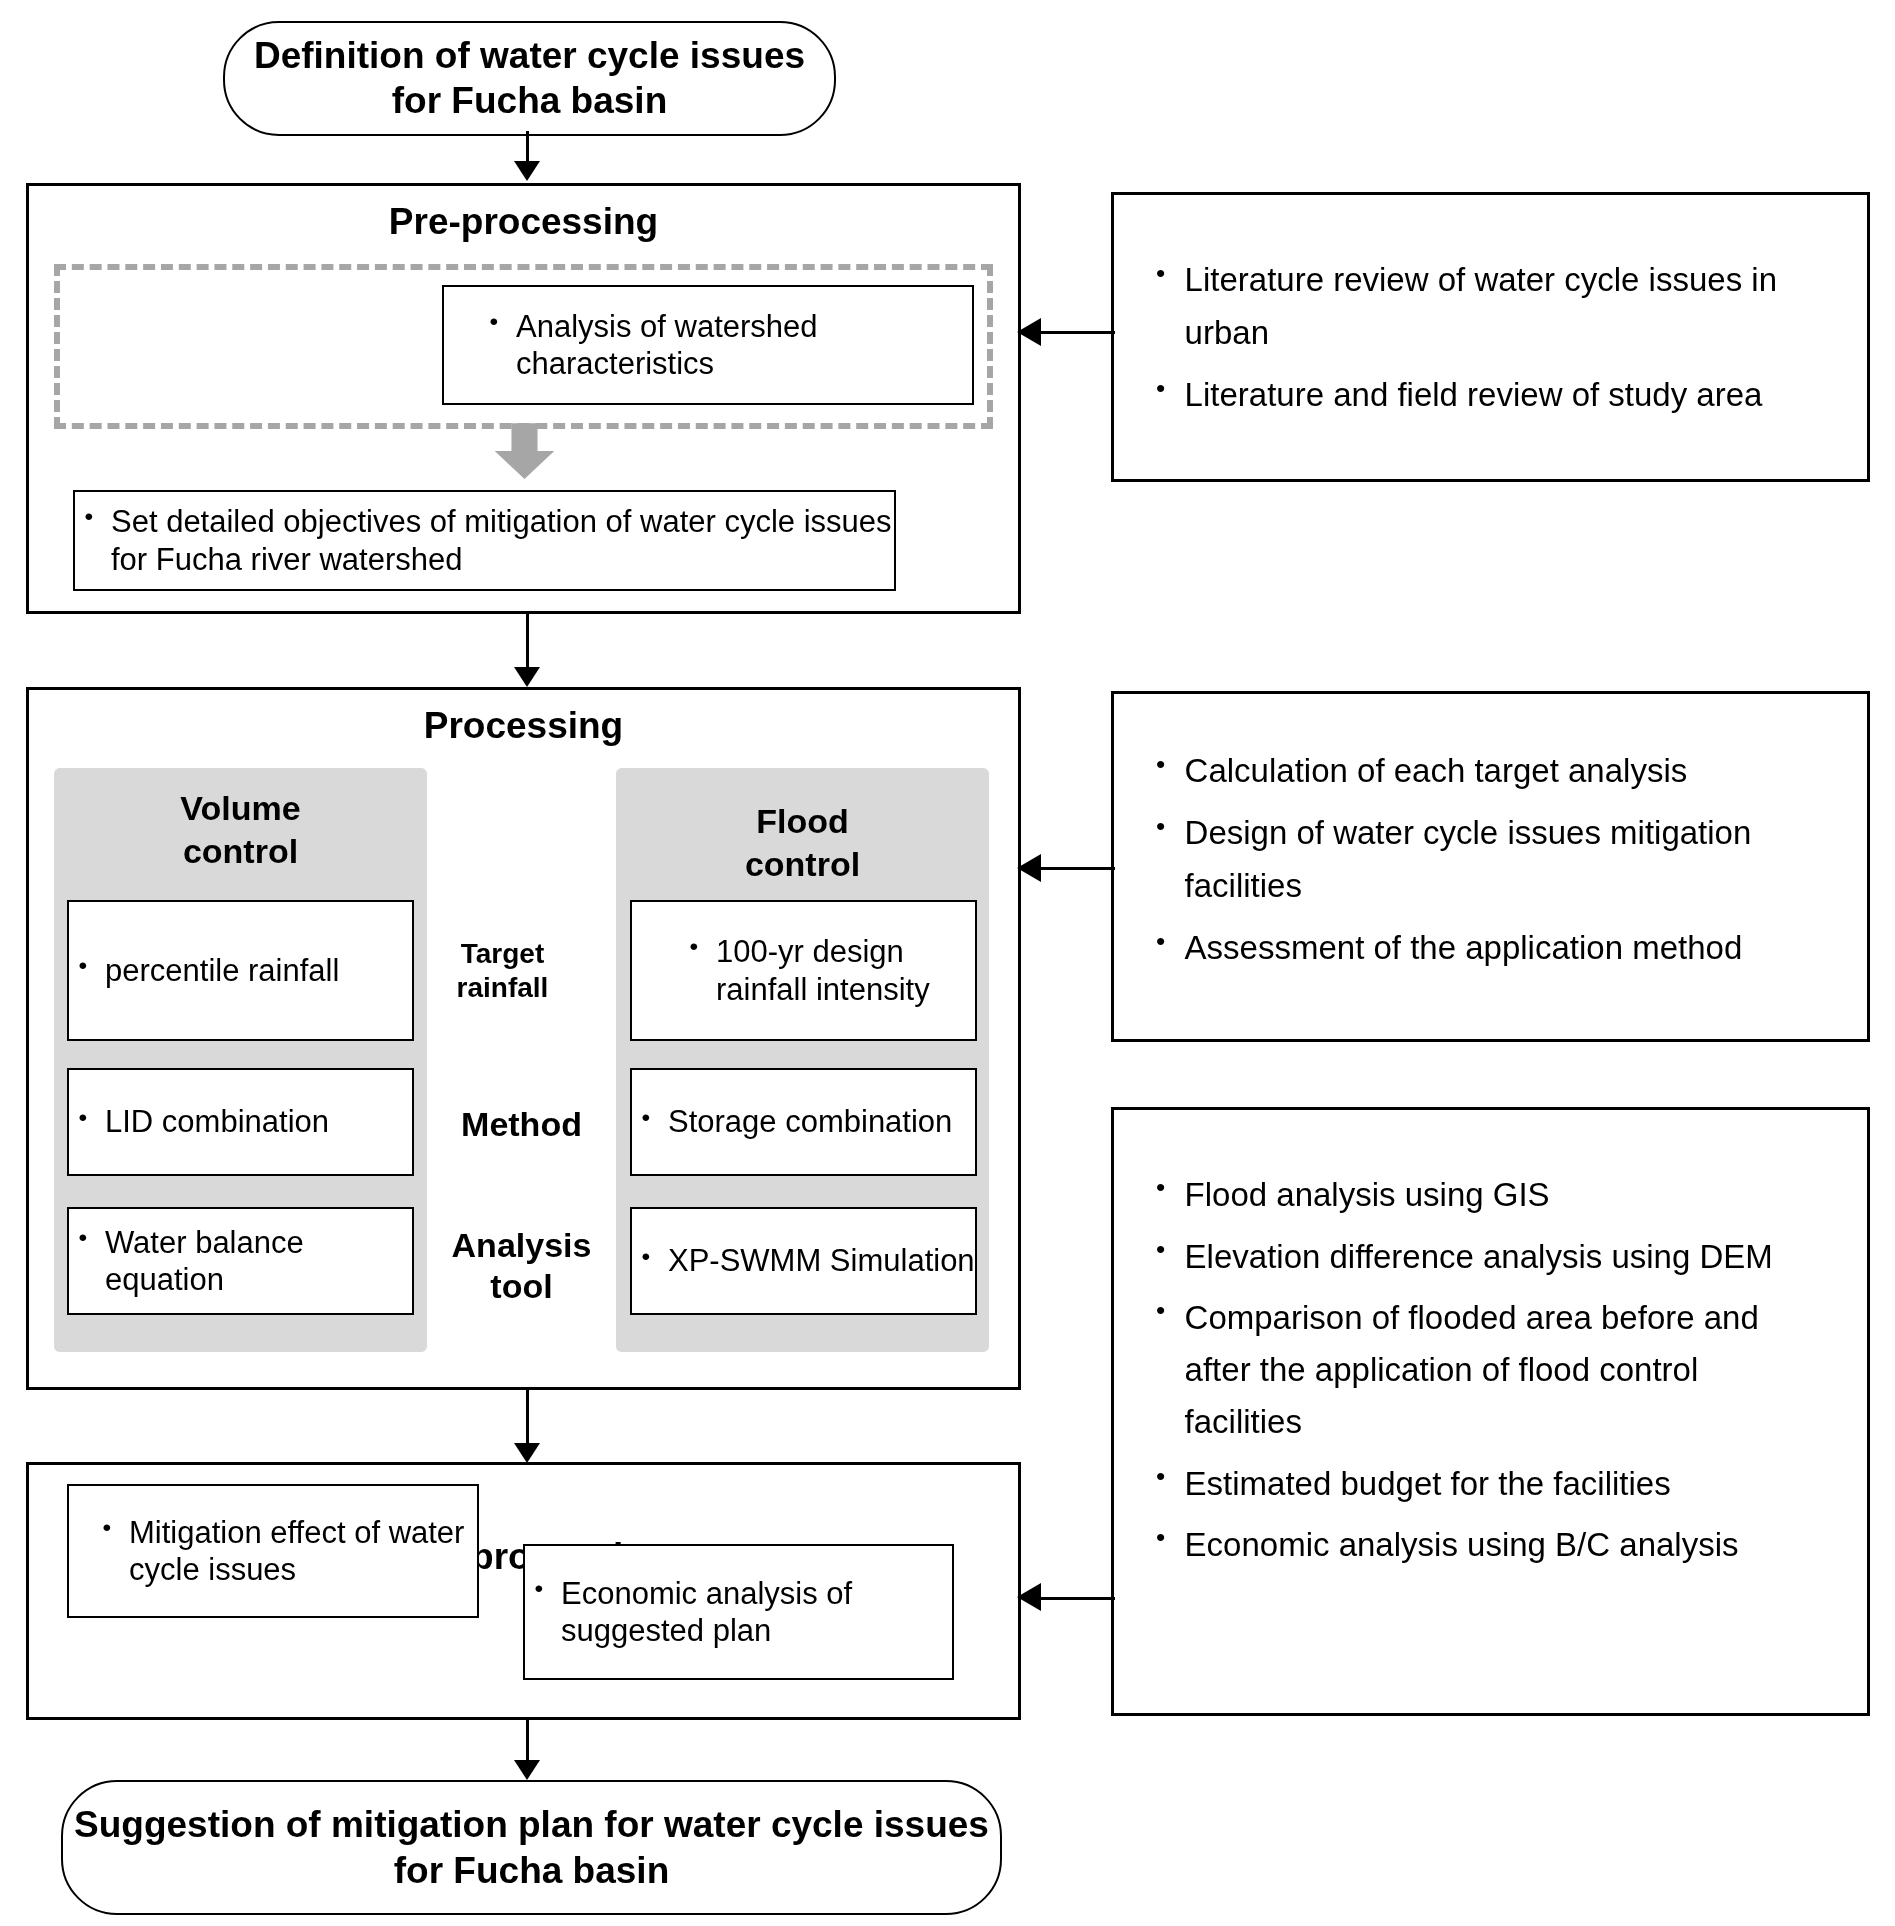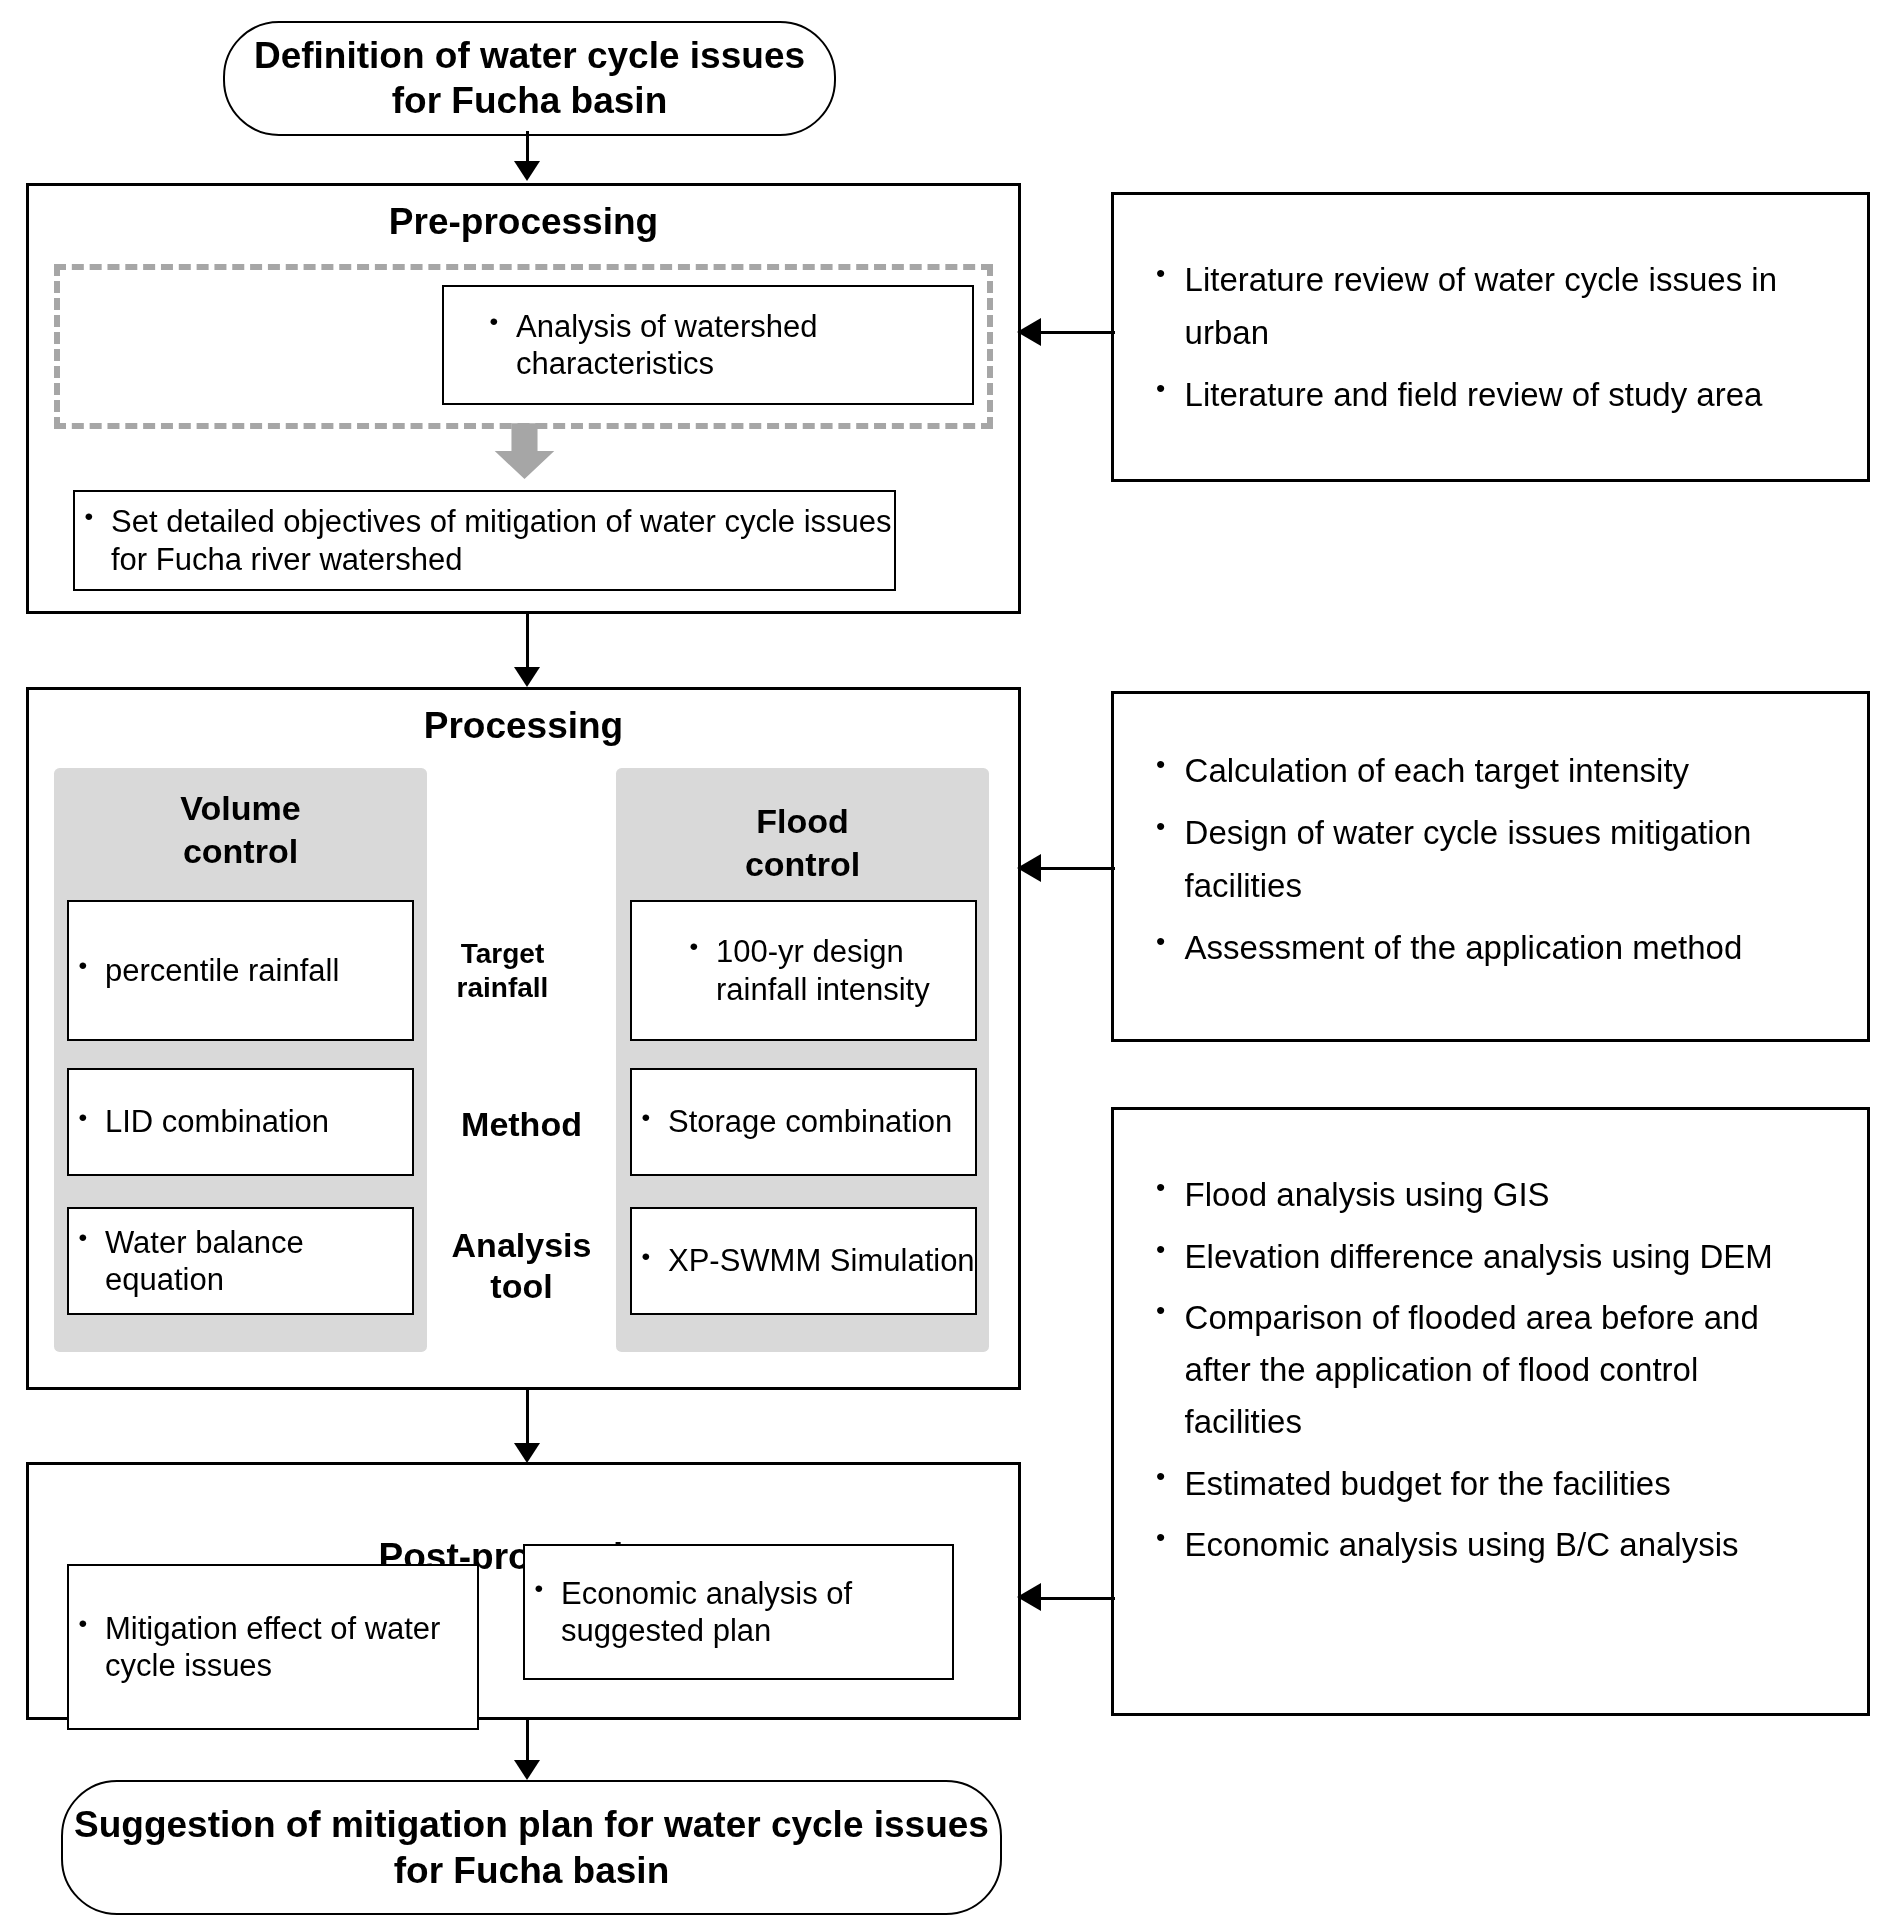--- a/index.html
+++ b/index.html
@@ -241,21 +241,21 @@
     <span>tool</span>
   </div>
 
   <div class="v-line" style="left:526px; top:1389px; height:67px;"></div>
   <div class="arrow-down" style="left:514px; top:1443px;"></div>
 
   <div class="stage-box" style="left:26px; top:1462px; width:995px; height:258px;">
   </div>
   <div class="stage-title" style="left:26px; top:1536px; width:995px; font-size:37px;">Post-processing</div>
 
-  <div class="item-card" style="left:67px; top:1564px; width:412px; height:166px; font-size:31px;">
+  <div class="item-card" style="left:67px; top:1484px; width:412px; height:134px; font-size:31px;padding-left:24px;">
     <span class="txt">Mitigation effect of water cycle issues</span>
   </div>
   <div class="item-card" style="left:523px; top:1544px; width:431px; height:136px; font-size:31px;">
     <span class="txt">Economic analysis of suggested plan</span>
   </div>
 
   <div class="v-line" style="left:526px; top:1719px; height:54px;"></div>
   <div class="arrow-down" style="left:514px; top:1760px;"></div>
 
   <div class="rounded-node" style="left:61px; top:1780px; width:937px; height:131px; font-size:37px;">
@@ -266,21 +266,21 @@
     <ul class="bullet-list" style="font-size:33px; padding:45px 28px 0 20.6px; line-height:1.6;">
       <li>Literature review of water cycle issues in urban</li>
       <li>Literature and field review of study area</li>
     </ul>
   </div>
   <div class="h-line" style="left:1036px; top:331px; width:79px;"></div>
   <div class="arrow-left" style="left:1017px; top:318px;"></div>
 
   <div class="side-box" style="left:1111px; top:691px; width:759px; height:351px;">
     <ul class="bullet-list" style="font-size:33px; padding:37px 28px 0 20.6px; line-height:1.6;">
-      <li>Calculation of each target intensity</li>
+      <li>Calculation of each target analysis</li>
       <li>Design of water cycle issues mitigation facilities</li>
       <li>Assessment of the application method</li>
     </ul>
   </div>
   <div class="h-line" style="left:1036px; top:867px; width:79px;"></div>
   <div class="arrow-left" style="left:1017px; top:854px;"></div>
 
   <div class="side-box" style="left:1111px; top:1107px; width:759px; height:609px;">
     <ul class="bullet-list" style="font-size:33px; padding:45px 32px 0 20.6px; line-height:1.58;">
       <li>Flood analysis using GIS</li>

